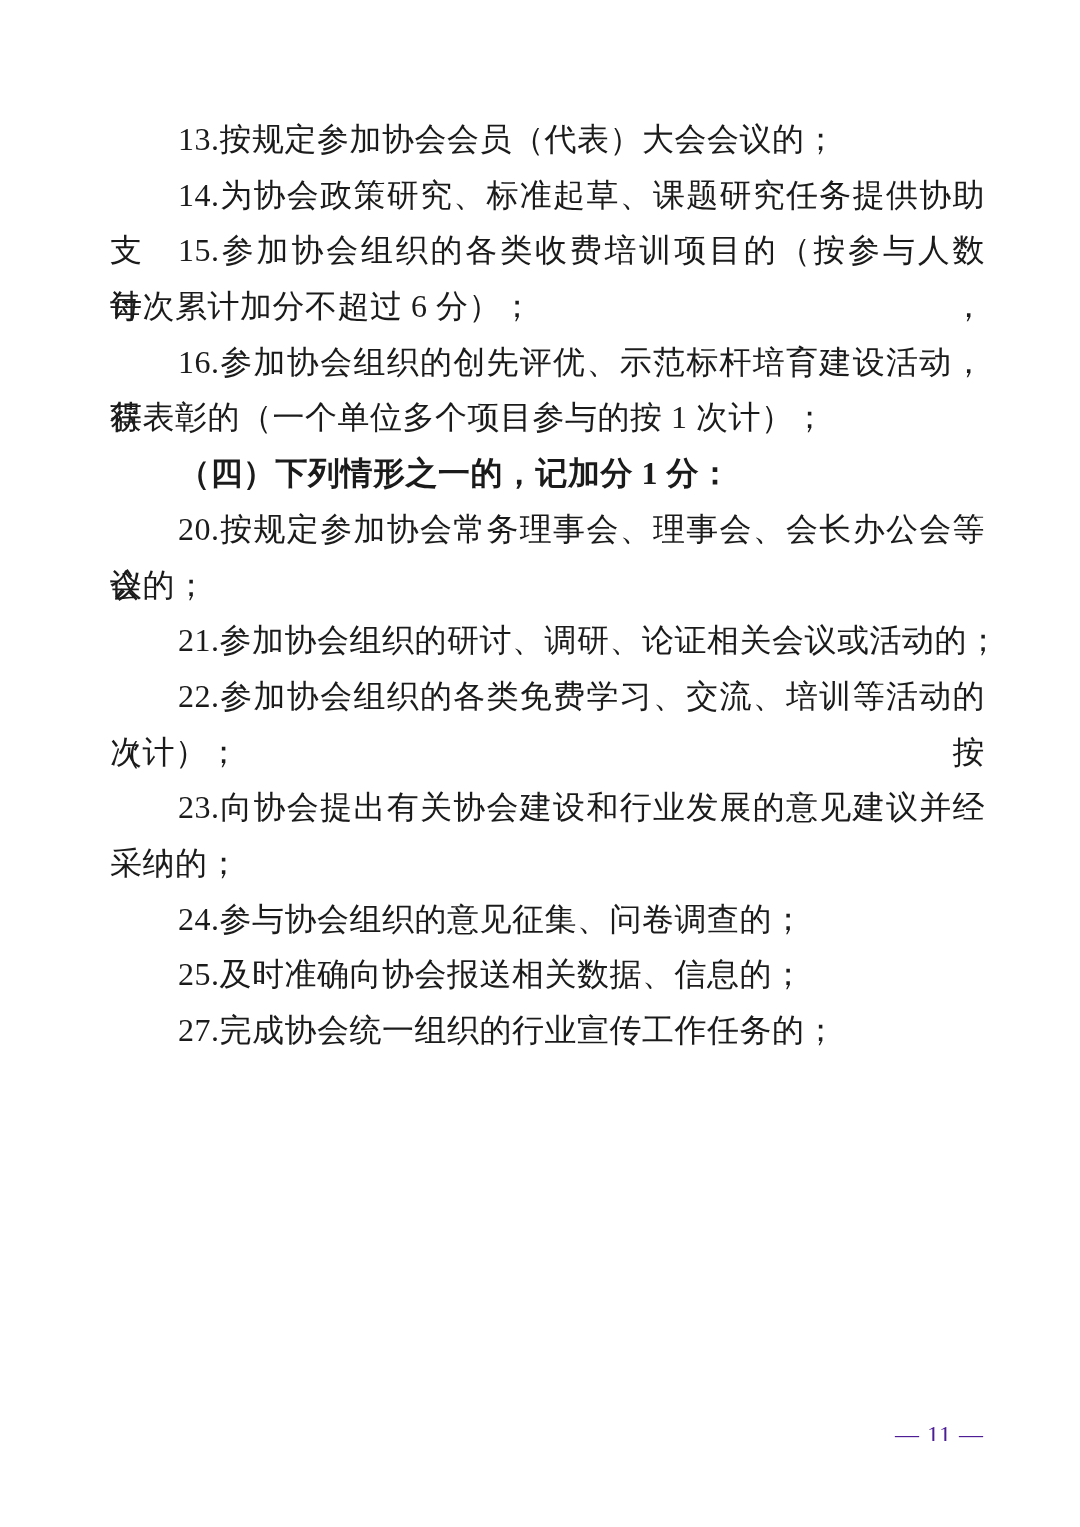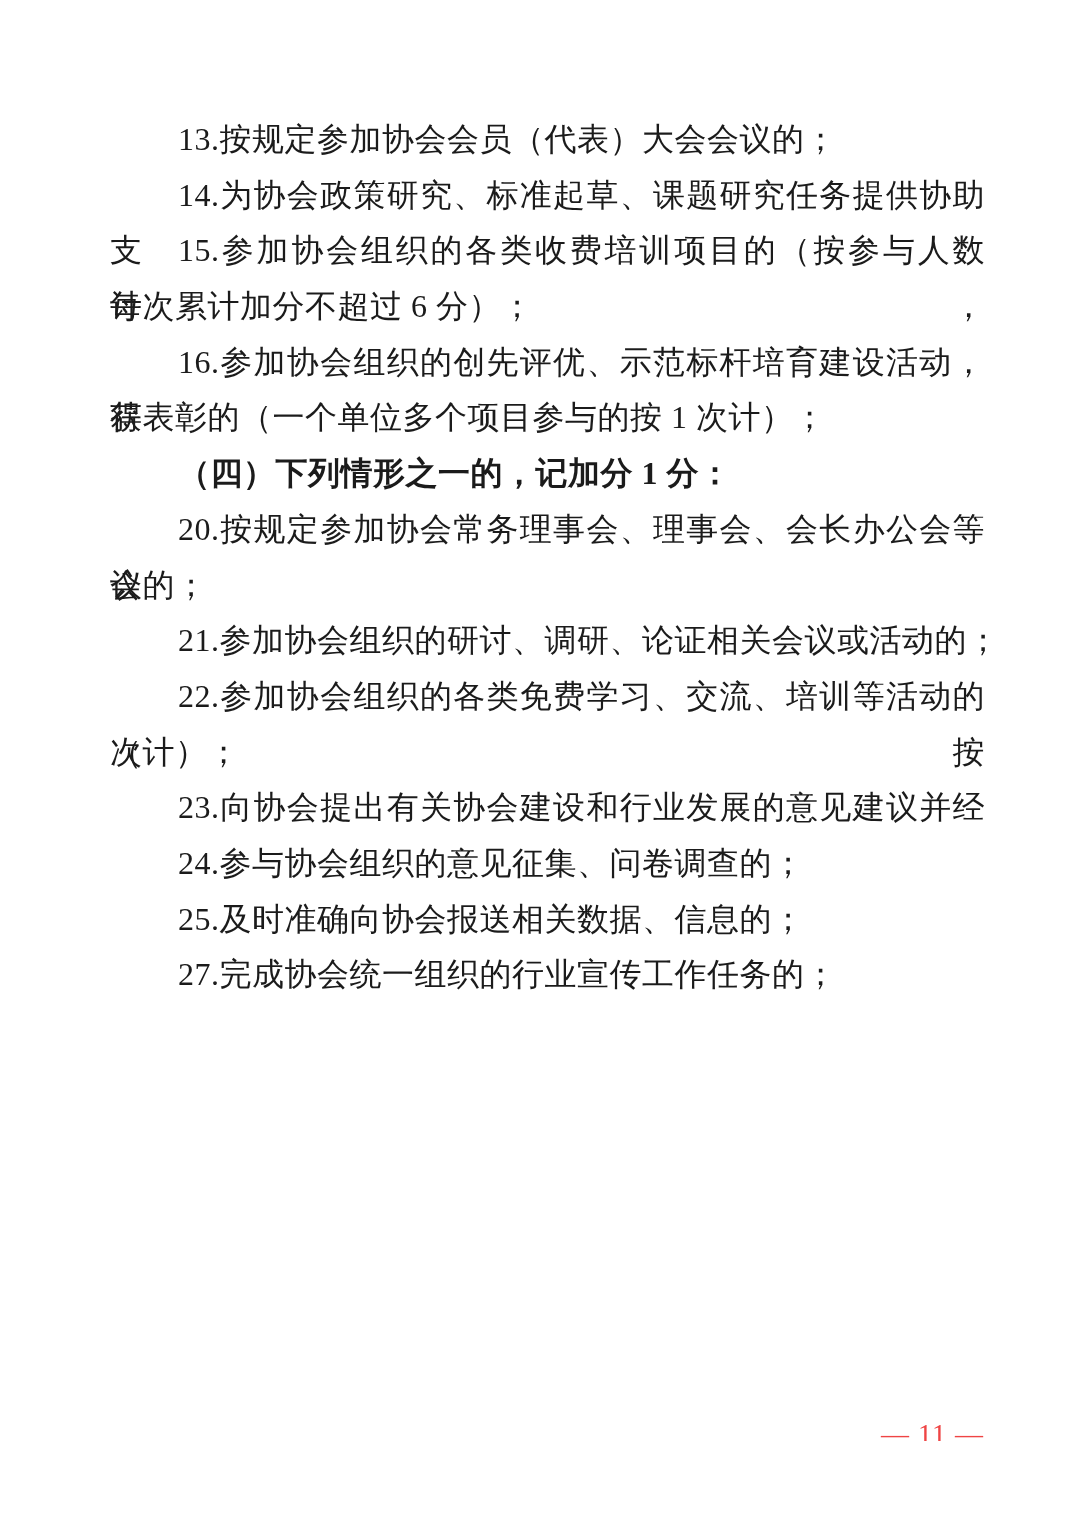--- a/index.html
+++ b/index.html
@@ -30,42 +30,43 @@
   .fill {
     white-space: normal;
     text-align: justify;
     text-align-last: justify;
   }
   .bold { font-weight: 700; font-family: Liberation Serif, serif; }
   .footer {
     position: absolute;
     top: 1416px;
     right: 96px;
-    font-size: 28px;
+    font-size: 24px;
     line-height: 36px;
     letter-spacing: 1px;
-    color: #ef4444;
+    color: #4c1d95;
   }
 </style>
 </head>
 <body>
 
 <div class="page">
   <div class="content">
     <div class="line indent">13.按规定参加协会会员（代表）大会会议的；</div>
     <div class="line indent fill">14.为协会政策研究、标准起草、课题研究任务提供协助支</div>
     <div class="line indent fill">15.参加协会组织的各类收费培训项目的（按参与人数计，</div>
     <div class="line">每次累计加分不超过 6 分）；</div>
     <div class="line indent fill">16.参加协会组织的创先评优、示范标杆培育建设活动，获</div>
     <div class="line">得表彰的（一个单位多个项目参与的按 1 次计）；</div>
     <div class="line indent bold">（四）下列情形之一的，记加分 1 分：</div>
     <div class="line indent fill">20.按规定参加协会常务理事会、理事会、会长办公会等会</div>
     <div class="line">议的；</div>
     <div class="line indent">21.参加协会组织的研讨、调研、论证相关会议或活动的；</div>
     <div class="line indent fill">22.参加协会组织的各类免费学习、交流、培训等活动的（按</div>
     <div class="line">次计）；</div>
     <div class="line indent fill">23.向协会提出有关协会建设和行业发展的意见建议并经</div>
+    <div class="line">采纳的；</div>
     <div class="line indent">24.参与协会组织的意见征集、问卷调查的；</div>
     <div class="line indent">25.及时准确向协会报送相关数据、信息的；</div>
     <div class="line indent">27.完成协会统一组织的行业宣传工作任务的；</div>
   </div>
   <div class="footer">— 11 —</div>
 </div>
 
 </body></html>

